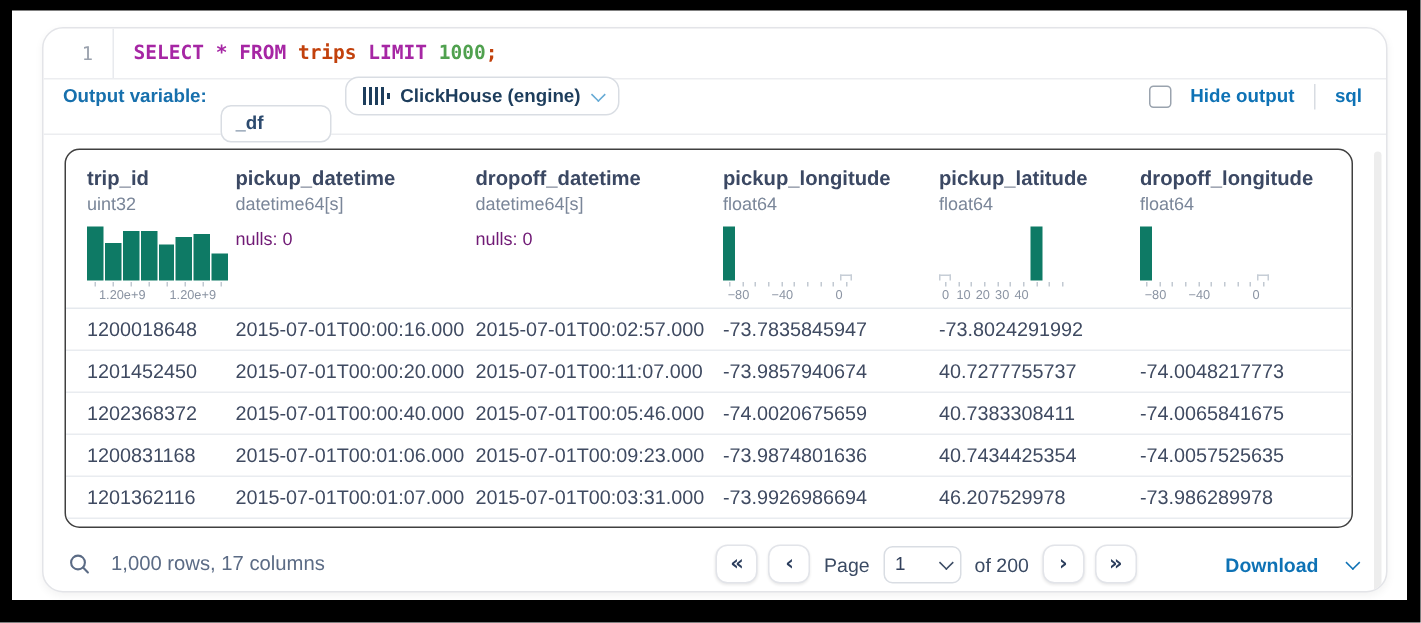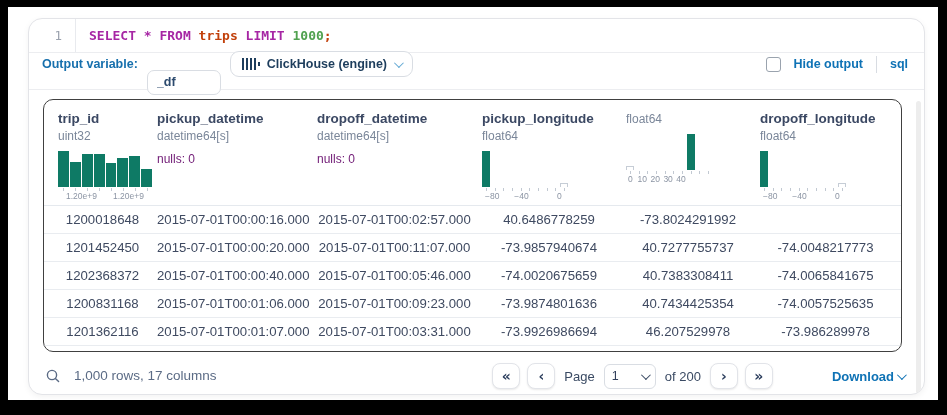--- a/index.html
+++ b/index.html
@@ -56,37 +56,37 @@
   .hist-bar { width: 100%; background: #0e7a65; }
   .hist-bar.outline { background: #fff; border: 1px solid #c6cdd6; border-bottom: none; }
   .hist-ticks { display: flex; gap: 1px; height: 4px; }
   .hist-tick { flex: 1; position: relative; }
   .hist-tick::after { content: ''; position: absolute; left: 50%; top: 1px; width: 1px; height: 3px; background: #c2c9d2; }
   .hist-labels { position: relative; height: 10px; font-size: 8.5px; color: #8b94a3; }
   .hist-labels span { position: absolute; transform: translateX(-50%); white-space: nowrap; }
   .tr { display: grid; grid-template-columns: 99px 160px 165px 144px 134px 1fr;
     padding-left: 14px; height: 28px; border-bottom: 1px solid #e9ecf0; align-items: center; }
   .tr:last-child { border-bottom: 1px solid #e9ecf0; }
-  .tbody { padding-bottom: 5px; text-align: center; }
+  .tbody { padding-bottom: 5px; }
   .td { color: #3f4a61; font-size: 13.2px; padding-right: 10px; white-space: nowrap; overflow: hidden; }
   .scrollbar { position: absolute; right: 3px; top: 2px; bottom: -46px; width: 5px; background: #ededed; border-radius: 3px; }
 
   
   .table-footer { display: flex; align-items: center; margin: 11px 20px 0 16px; }
   .rowcount-group { display: flex; align-items: flex-start; gap: 13px; color: #5b6b85; font-size: 13.5px; }
   .pager { margin-left: auto; display: flex; align-items: center; gap: 7px; }
   .pg-btn { width: 28px; height: 26px; display: flex; align-items: center; justify-content: center;
     background: #fff; border: 1px solid #e2e4e9; border-radius: 8px; box-shadow: 0 1px 2px rgba(0,0,0,.09);
     color: #2c3e5d; font-size: 14px; font-weight: 700; cursor: pointer; font-family: "DejaVu Sans", sans-serif; }
   .pg-label { color: #3a4a63; font-size: 13px; margin: 0 2px; }
   .page-select { width: 52px; height: 25px; border: 1px solid #d9dde3; border-radius: 6px;
     display: flex; align-items: center; padding: 0 7px; gap: 0; cursor: pointer; background: #fff; }
   .page-select .val { font-size: 12.5px; color: #33415c; flex: 1; }
   .page-select .chev { border-color: #3a4a63; }
-  .download { display: flex; align-items: center; gap: 3px; margin-left: 14px;
+  .download { display: flex; align-items: center; gap: 18px; margin-left: 14px;
     color: #0e72b5; font-weight: 700; font-size: 13px; cursor: pointer; padding-left: 38px; }
   .download .chev { border-color: #0e72b5; }
   .search-icon svg { display: block; }
 </style>
 </head>
 <body>
 
 <div class="page">
   <div class="cell-card">
 
@@ -209,20 +209,21 @@
                   <div class="hist-tick"></div>
                 </div>
                 <div class="hist-labels">
                   <span style="left: 12%;">−80</span>
                   <span style="left: 46%;">−40</span>
                   <span style="left: 90%;">0</span>
                 </div>
               </div>
             </div>
             <div class="th">
+              <div class="col-name">pickup_latitude</div>
               <div class="col-dtype">float64</div>
               <div class="hist" style="width: 86px;">
                 <div class="hist-bars">
                   <div class="hist-slot">
                     <div class="hist-bar outline" style="height: 4px;"></div>
                   </div>
                   <div class="hist-slot"></div>
                   <div class="hist-slot"></div>
                   <div class="hist-slot"></div>
                   <div class="hist-slot"></div>
@@ -293,21 +294,21 @@
                   <span style="left: 90%;">0</span>
                 </div>
               </div>
             </div>
           </div>
         <div class="tbody">
             <div class="tr">
               <div class="td">1200018648</div>
               <div class="td">2015-07-01T00:00:16.000</div>
               <div class="td">2015-07-01T00:02:57.000</div>
-              <div class="td">40.6486778259</div>
+              <div class="td">-73.7835845947</div>
               <div class="td">-73.8024291992</div>
             </div>
             <div class="tr">
               <div class="td">1201452450</div>
               <div class="td">2015-07-01T00:00:20.000</div>
               <div class="td">2015-07-01T00:11:07.000</div>
               <div class="td">-73.9857940674</div>
               <div class="td">40.7277755737</div>
               <div class="td">-74.0048217773</div>
             </div>

